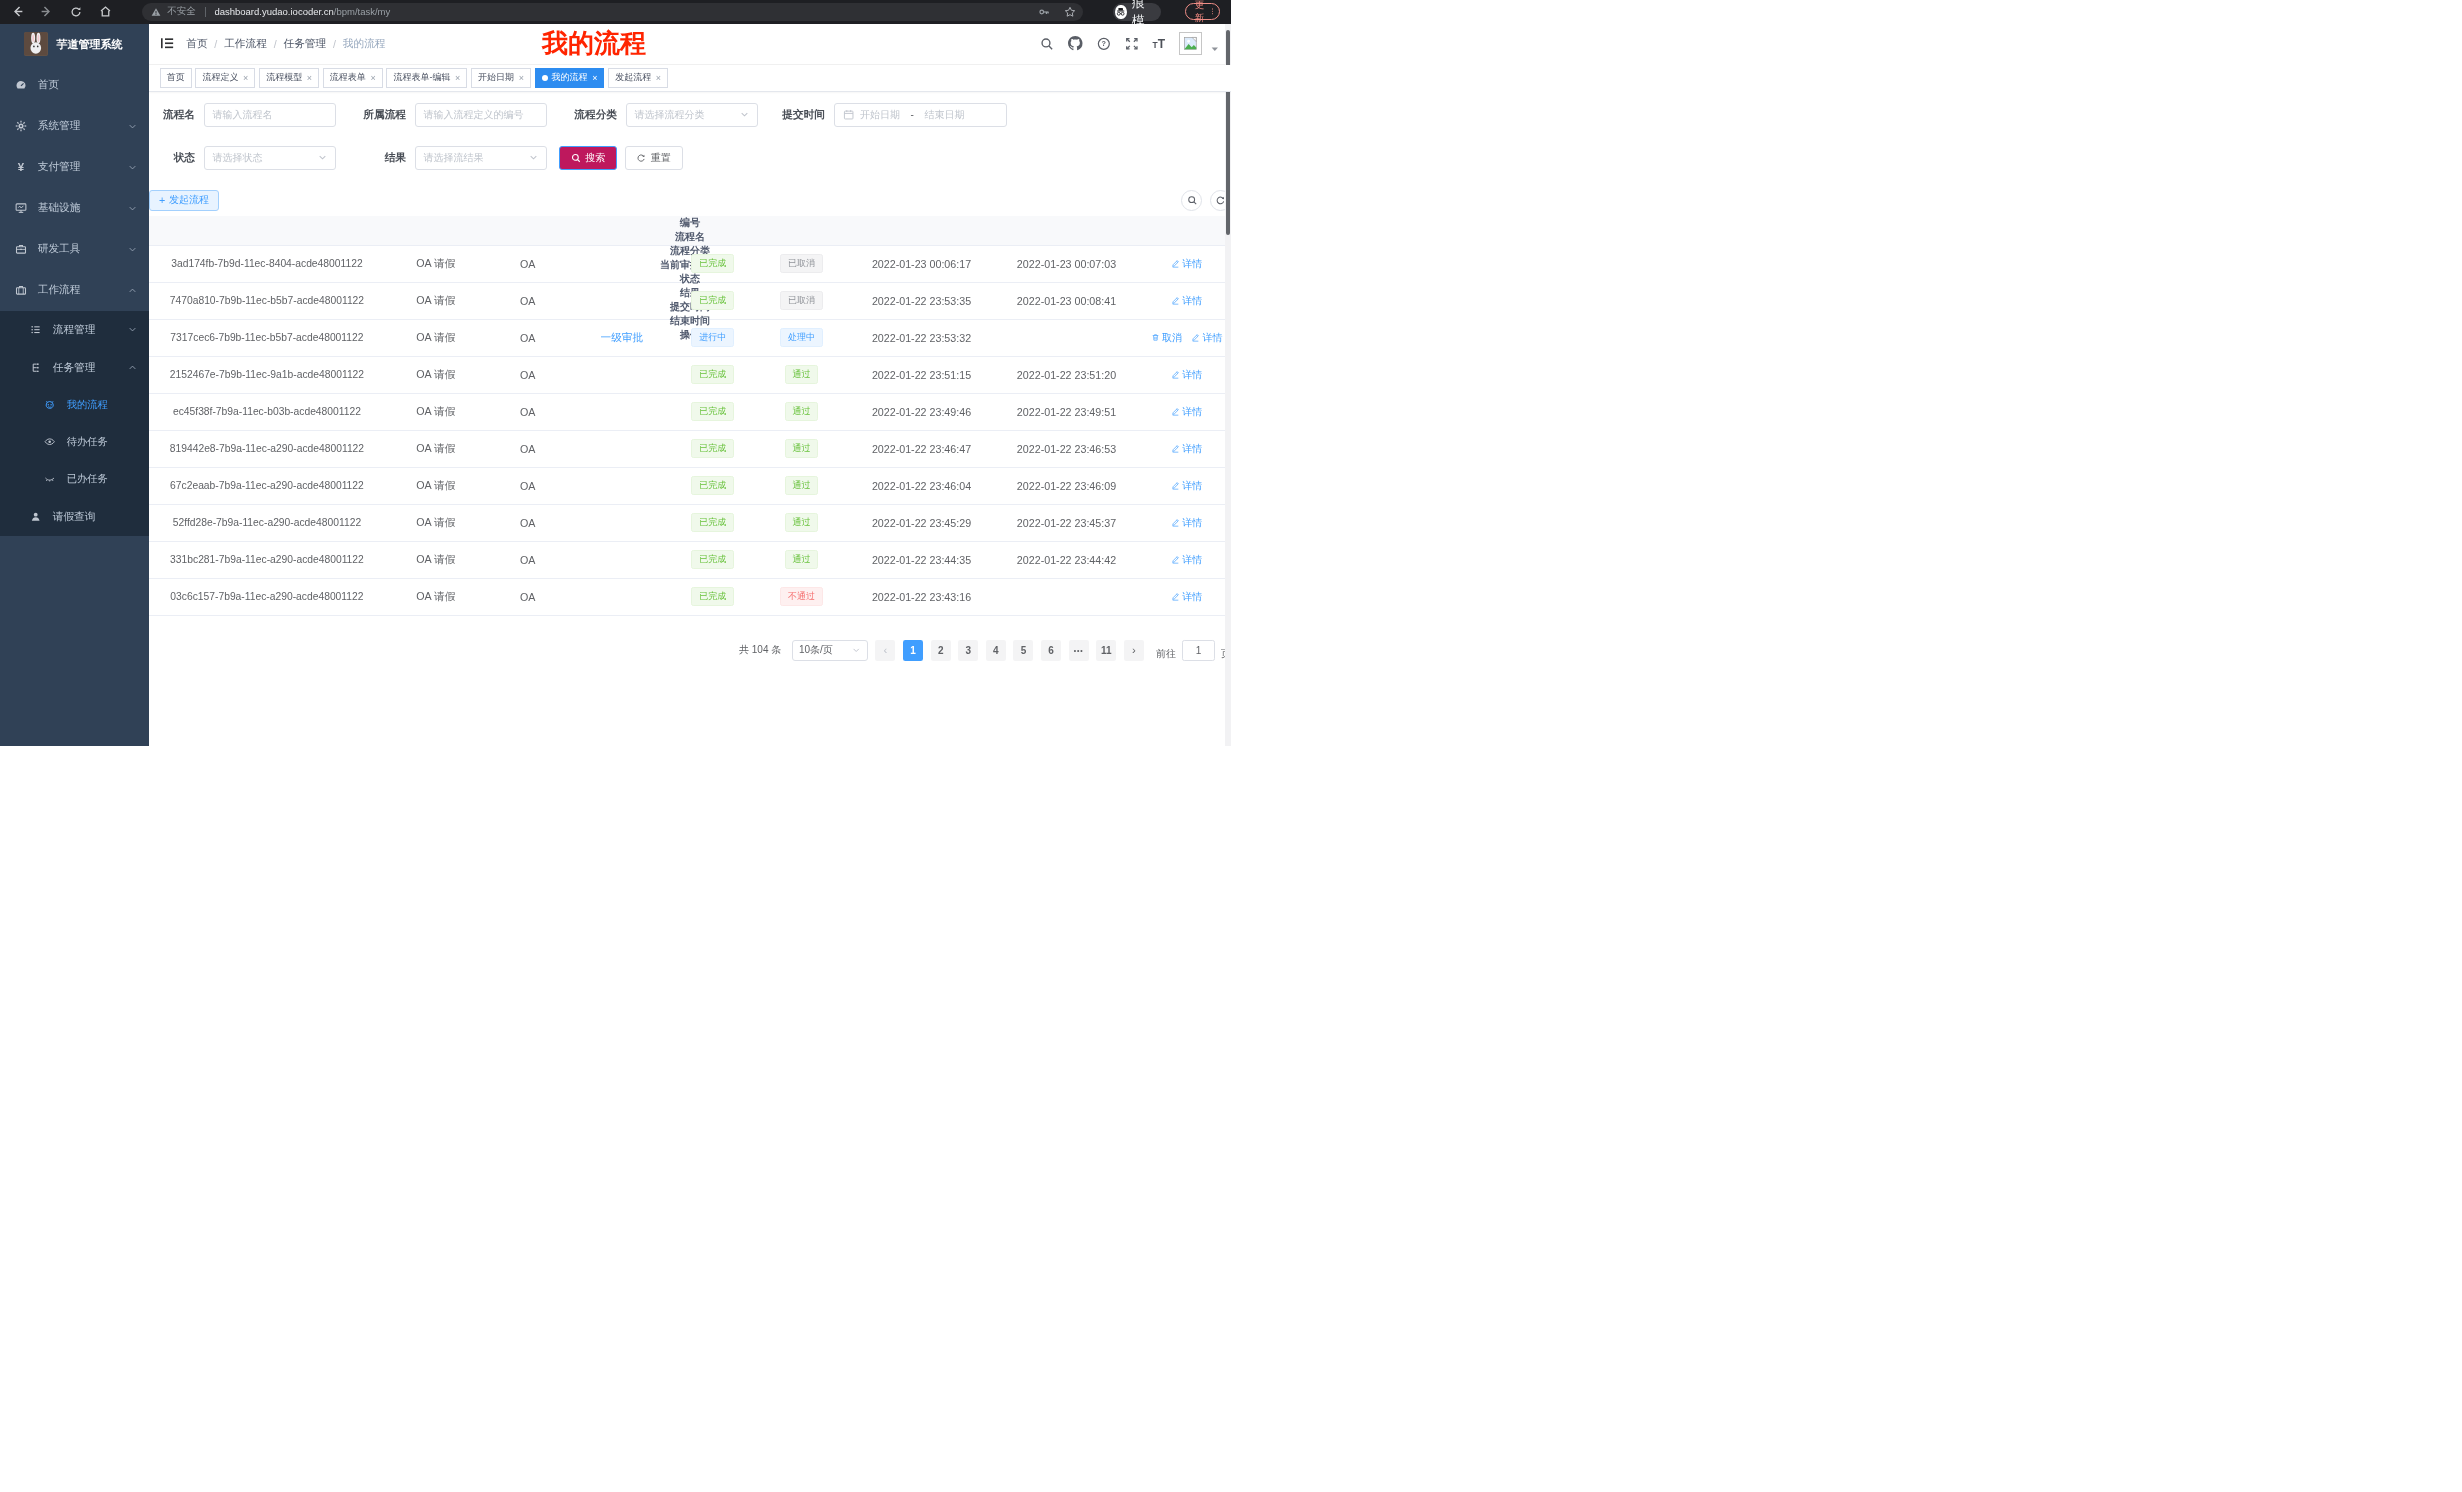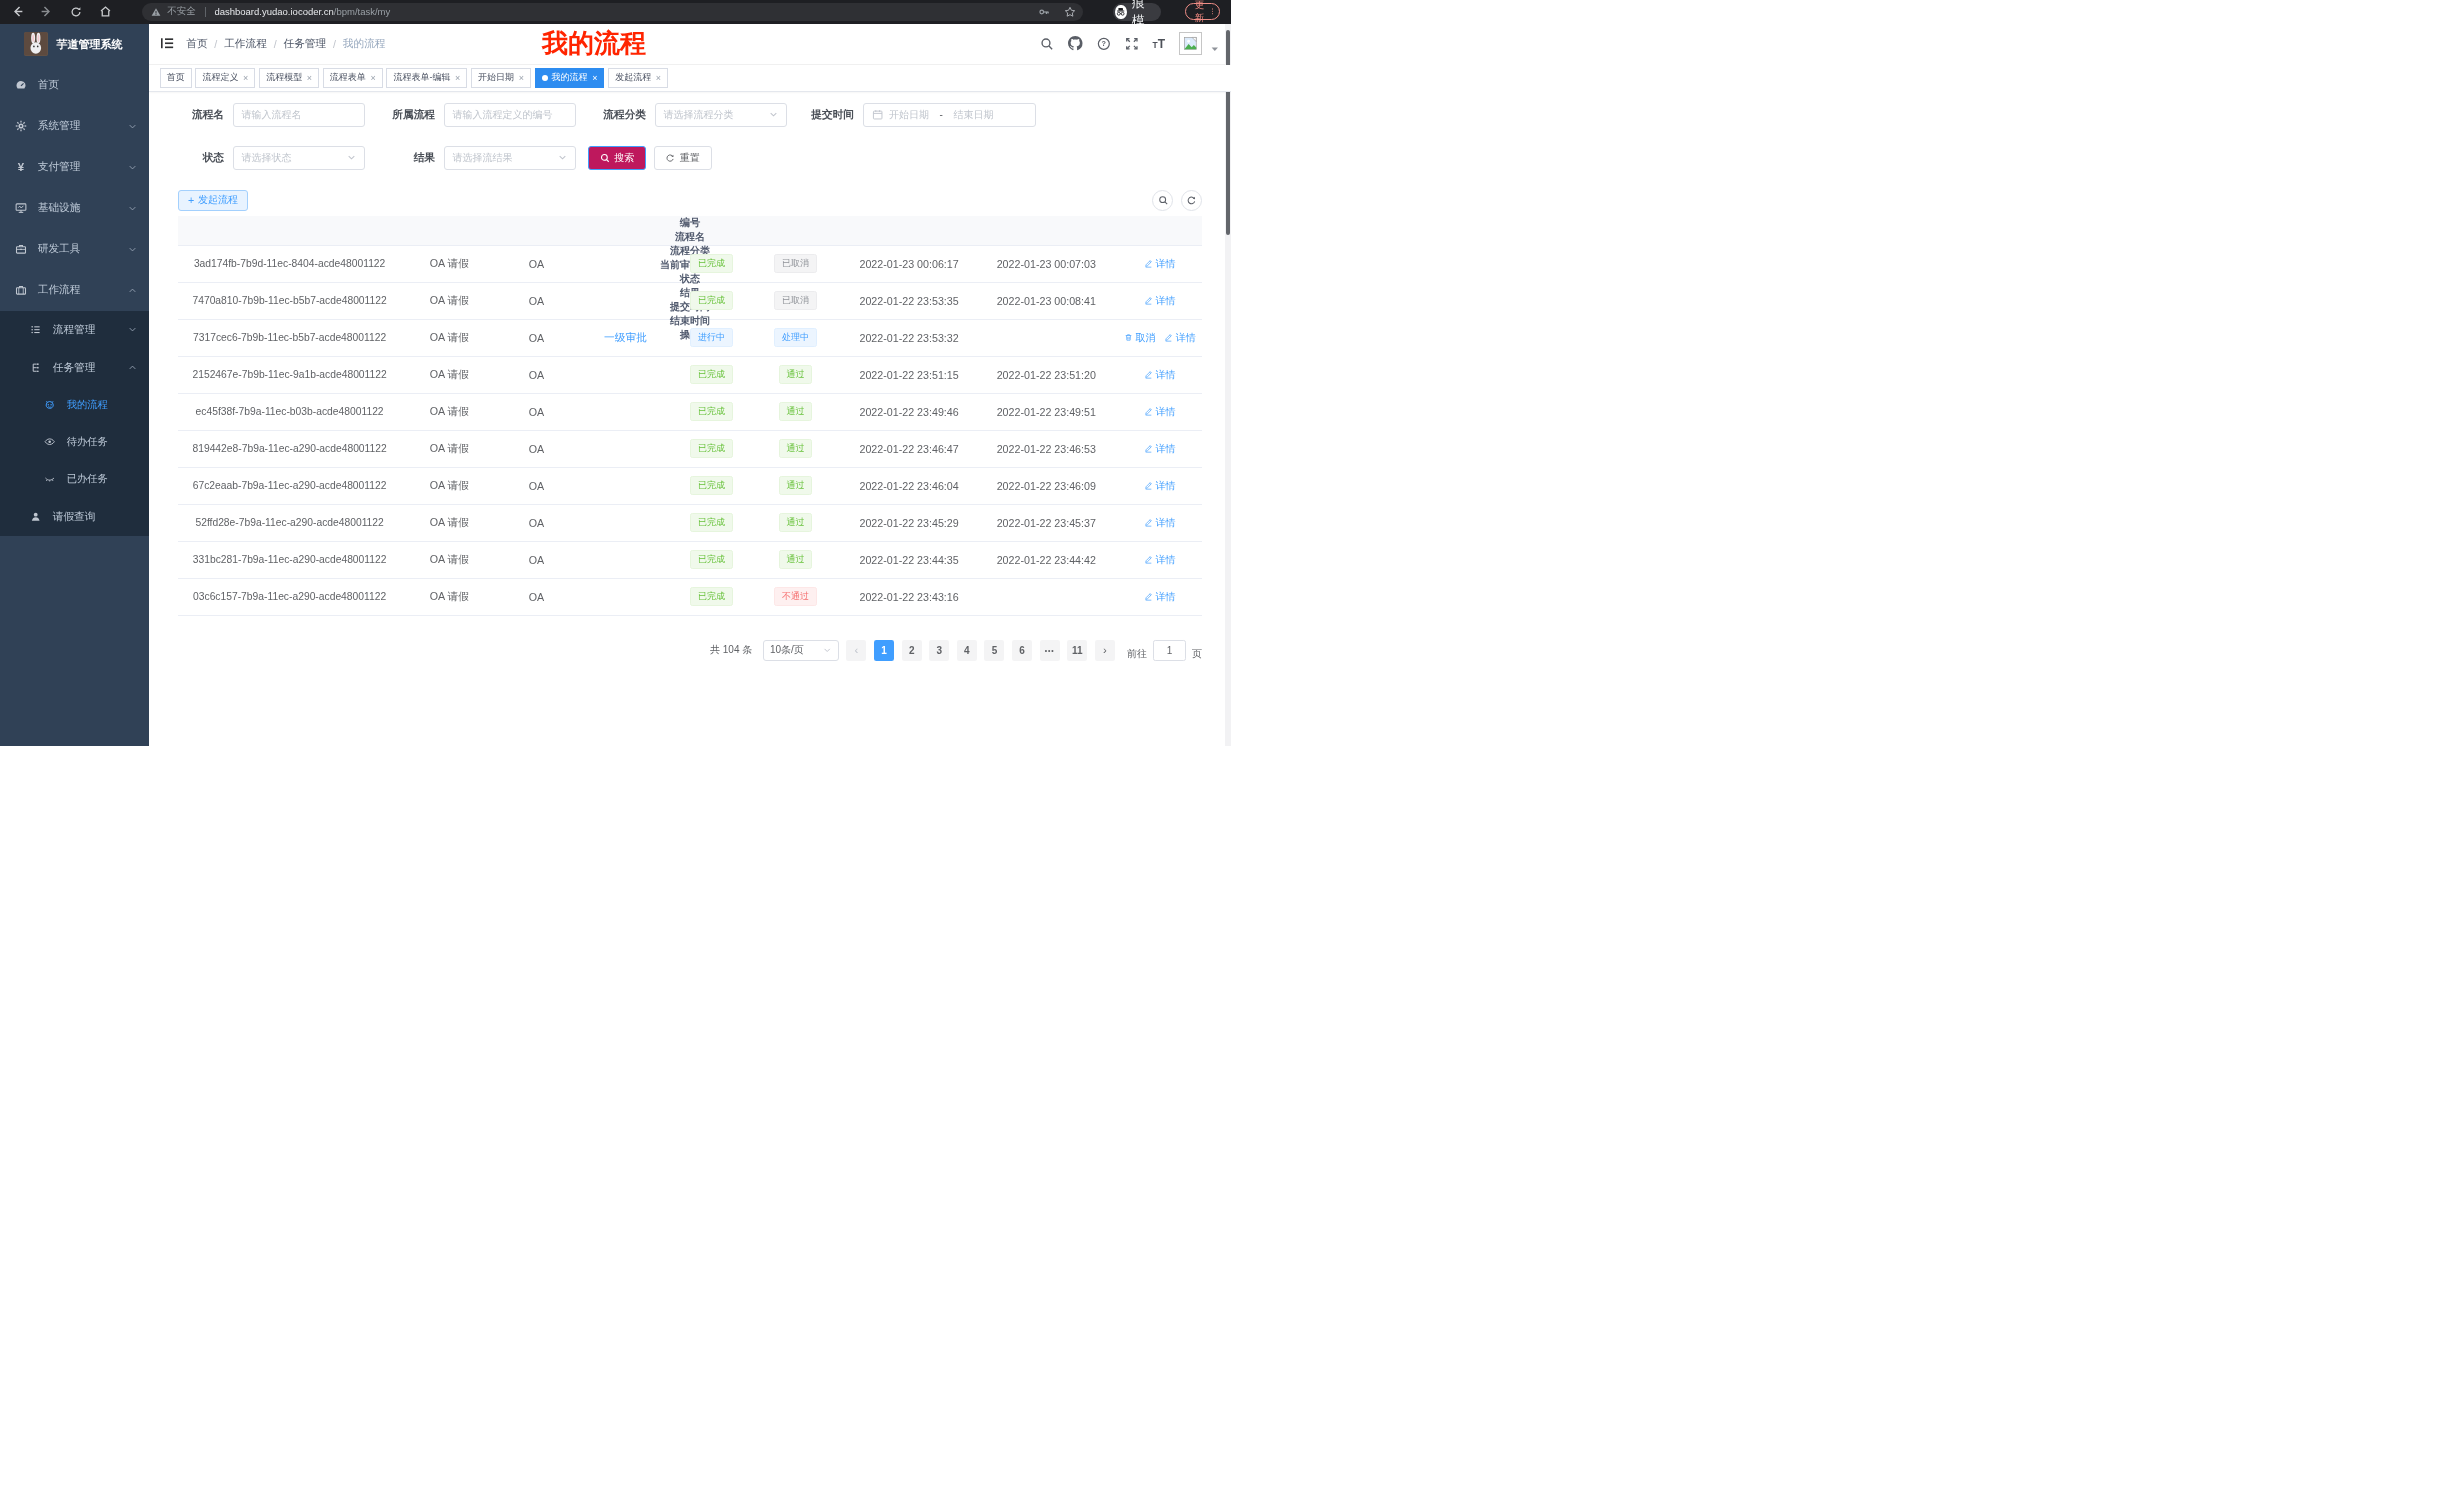--- a/index.html
+++ b/index.html
@@ -61,21 +61,21 @@
 
   
   .tagsbar { height:27px; display:flex; align-items:center; gap:3.8px; padding:0 10.7px; border-bottom:0.8px solid #e4e7ed; box-shadow:0 0.8px 2.3px rgba(0,0,0,.06); position:relative; z-index:2; background:#fff; }
   .tag { height:20px; display:flex; align-items:center; gap:3.8px; border:0.8px solid #d8dce5; background:#fff; color:#495060; font-size:9px; padding:0 6px; cursor:pointer; }
   .tag .tclose { font-size:9px; color:#9aa2ad; margin-left:0.8px; }
   .tag.active { background:#2d8cf0; border-color:#2d8cf0; color:#fff; }
   .tag.active .tclose { color:#fff; }
   .tag .tdot { width:6px; height:6px; border-radius:50%; background:#fff; }
 
   
-  .content { flex:1; padding:0 29px; position:relative; }
+  .content { flex:1; padding:0 0; position:relative; }
   .filter-row { display:flex; align-items:center; height:24px; }
   .filter-row.r1 { margin-top:11.4px; }
   .filter-row.r2 { margin-top:19px; }
   .f-label { font-size:10.7px; font-weight:bold; color:#4a4f57; text-align:right; flex-shrink:0; }
   .w60{width:46px;} .w72{width:55px;} .w64{width:49px;}
   .f-ctl { height:24px; border:0.8px solid #dcdfe6; border-radius:3px; background:#fff; display:flex; align-items:center; padding:0 7.6px; margin-left:9px; font-size:10px; color:#bfc4cc; flex-shrink:0; }
   .f-ctl .ph { color:#bfc4cc; }
   .f-input { width:132px; }
   .f-select { width:132px; justify-content:space-between; cursor:pointer; }
   .f-select .sel-caret { width:9px; height:9px; color:#c0c4cc; }

